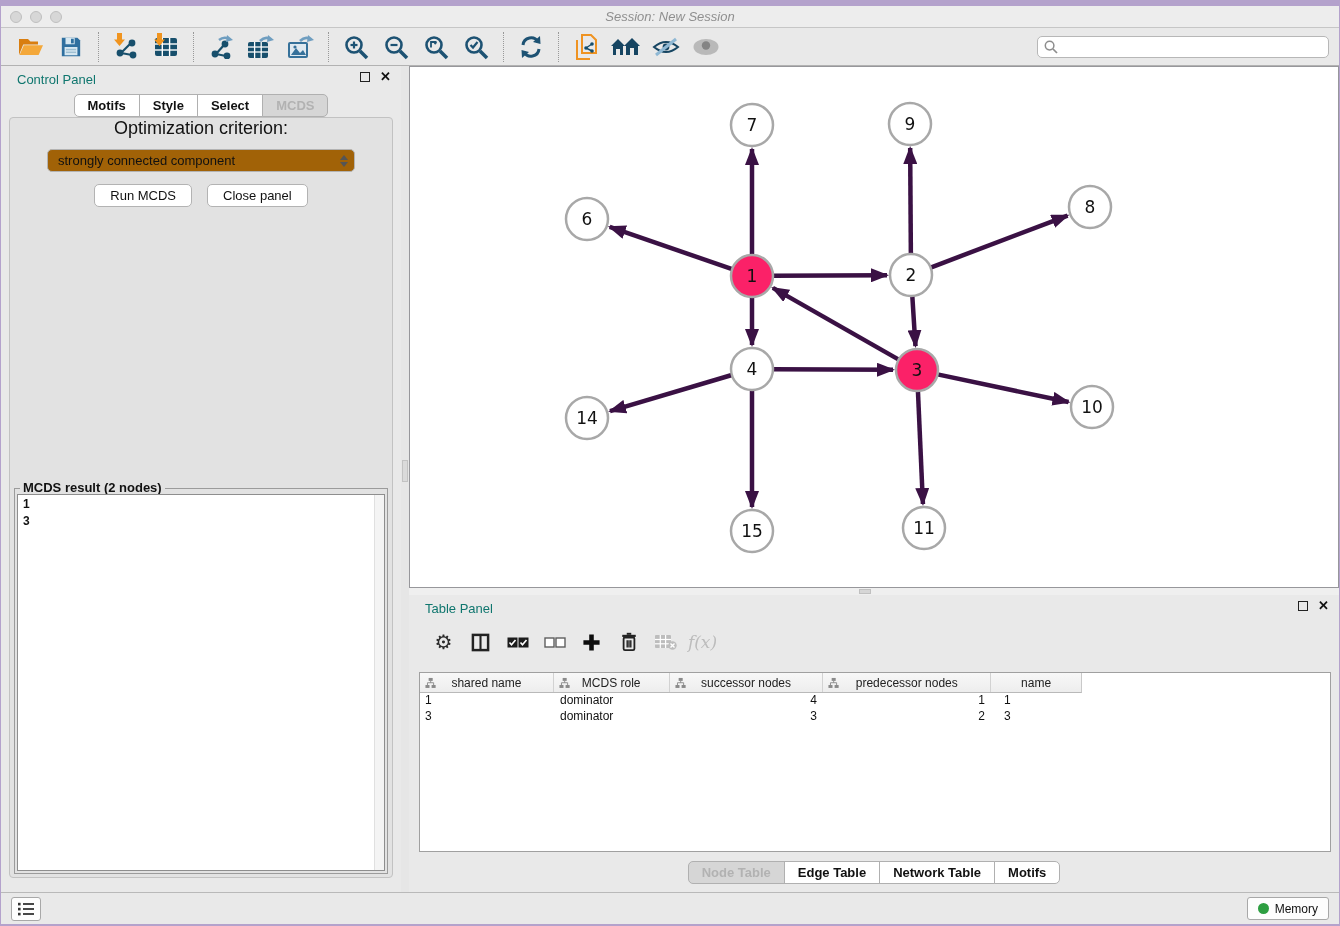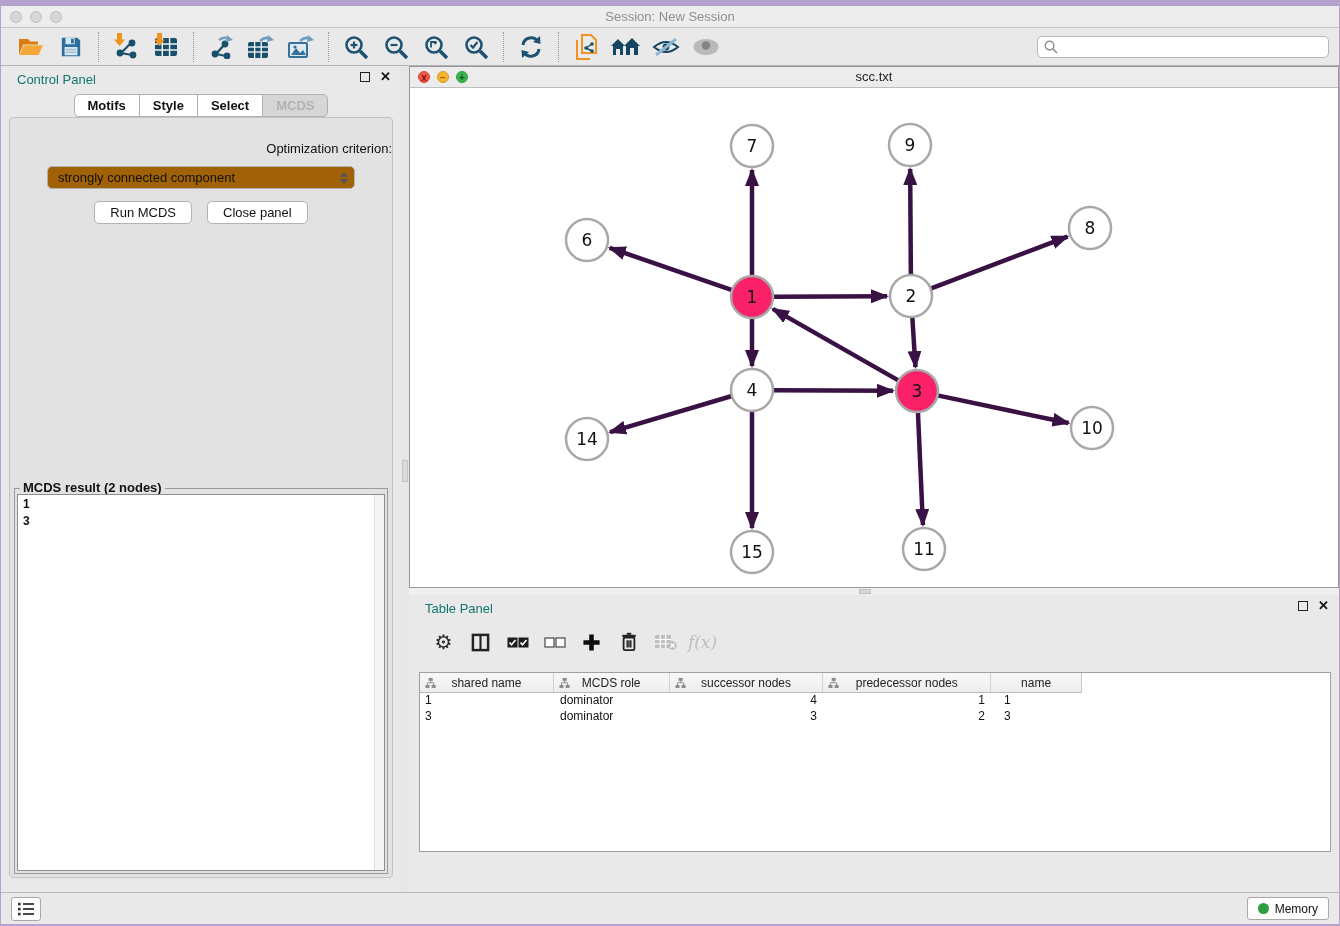--- a/index.html
+++ b/index.html
@@ -9,21 +9,21 @@
     background: #b4a2cc;
     font-family: "Liberation Sans", sans-serif;
     overflow: hidden;
     color: #111;
   }
   .app-window {
     position:absolute; left:1px; right:1px; top:6px; bottom:2px;
     background:#e9e9e9; display:flex; flex-direction:column;
   }
   
-  .titlebar { height:22px; background:#ededed; border-bottom:1px solid #c6c6c6; position:relative; flex:none; }
+  .titlebar { height:22px; background:#ededed; border-bottom:1px solid #c6c6c6; position:relative; flex:none;font-style:italic; }
   .tl-group { position:absolute; left:9px; top:5px; display:flex; gap:8px; }
   .tl { width:12px; height:12px; border-radius:50%; }
   .tl.inactive { background:#d7d7d7; border:1px solid #bfbfbf; }
   .titlebar-title { text-align:center; font-size:13px; color:#8f8f8f; line-height:21px; }
   
   .toolbar { height:38px; flex:none; background:#e9e9e9; border-bottom:1px solid #b2b2b2;
              display:flex; align-items:center; padding:0 10px; }
   .tb-btn { width:40px; height:32px; display:flex; align-items:center; justify-content:center; position:relative; flex:none; }
   .tb-sep { width:0; height:30px; border-left:1px dotted #999; margin:0 7px; flex:none; }
   .ov-arrow { position:absolute; top:2px; left:8px; }
@@ -41,21 +41,21 @@
   .float-icon { width:10px; height:10px; border:1.6px solid #222; background:transparent; }
   .close-icon { font-size:13px; font-weight:bold; color:#111; line-height:10px; }
   .tabs-row { display:flex; justify-content:center; position:relative; z-index:2; }
   .tab { background:#fff; border:1px solid #b0b0b0; margin-left:-1px; padding:3px 13px;
          font-size:13px; font-weight:600; color:#111; }
   .tab:first-child { border-radius:5px 0 0 5px; margin-left:0; }
   .tab:last-child { border-radius:0 5px 5px 0; }
   .tab.active { background:#d6d6d6; color:#b2b2b2; }
   .cp-box { position:absolute; left:8px; right:8px; top:51px; bottom:14px;
             background:#e2e2e2; border:1px solid #c2c2c2; border-radius:4px; z-index:1; }
-  .opt-label { margin-top:23px; text-align:right; font-size:13px; }
+  .opt-label { text-align:center; font-size:18px; }
   .dropdown { margin:10px auto 0; width:308px; height:23px; background:#a16207; border:1px solid #b3b3b3;
               border-radius:5px; display:flex; align-items:center; padding:0 6px 0 10px; font-size:13px; }
   .dropdown-value { flex:1; }
   .stepper { display:flex; flex-direction:column; gap:2px; align-items:center; }
   .stepper i { width:0; height:0; border-left:4px solid transparent; border-right:4px solid transparent; }
   .stepper .up { border-bottom:5px solid #555; }
   .stepper .down { border-top:5px solid #555; }
   .btn-row { margin-top:12px; display:flex; justify-content:center; gap:15px; }
   .push-btn { height:23px; padding:0 15px; background:#fff; border:1px solid #b3b3b3; border-radius:5px;
               font-size:13px; line-height:21px; color:#111; }
@@ -346,28 +346,20 @@
       </div>
     </div>
 
     <div class="v-splitter">
         <span class="grip"></span>
       </div>
 
     <div class="right-col">
 
       <div class="network-window">
-        <div class="net-titlebar">
-          <span class="net-tl-group">
-            <span class="net-tl red"></span>
-            <span class="net-tl yellow"></span>
-            <span class="net-tl green"></span>
-          </span>
-          <div class="net-title">scc.txt</div>
-        </div>
         <div class="net-canvas">
           <svg id="graph-svg" width="930" height="499" viewBox="0 0 930 499">
               <defs>
                 <marker id="arrow" markerUnits="userSpaceOnUse" markerWidth="18" markerHeight="14" refX="16" refY="7" orient="auto">
                   <polygon points="0,0 18,7 0,14" fill="#3a1144"></polygon>
                 </marker>
               </defs>
               <line x1="342" y1="188" x2="342" y2="82" stroke="#3a1144" stroke-width="4.5" marker-end="url(#arrow)"></line>
               <line x1="322.15100568517136" y1="202.143074691241" x2="199.68456493123276" y2="159.83648606715315" stroke="#3a1144" stroke-width="4.5" marker-end="url(#arrow)"></line>
               <line x1="362.99958468064904" y1="208.86792714037327" x2="477.0004746506868" y2="208.15094041100198" stroke="#3a1144" stroke-width="4.5" marker-end="url(#arrow)"></line>
@@ -539,20 +531,26 @@
               </div>
               <div class="t-row">
                 <div class="t-cell c0">3</div>
                 <div class="t-cell c1">dominator</div>
                 <div class="t-cell c2">3</div>
                 <div class="t-cell c3">2</div>
                 <div class="t-cell c4">3</div>
               </div>
             </div>
         </div>
+        <div class="tp-tabs tabs-row">
+          <span class="tab active">Node Table</span>
+          <span class="tab">Edge Table</span>
+          <span class="tab">Network Table</span>
+          <span class="tab">Motifs</span>
+        </div>
       </div>
     </div>
   </div>
 
   <div class="statusbar">
     <div class="list-btn">
       <svg width="18" height="14" viewBox="0 0 18 14">
           <g stroke="#333" stroke-width="1.8">
             <line x1="6" y1="2" x2="17" y2="2"></line>
             <line x1="6" y1="7" x2="17" y2="7"></line>

